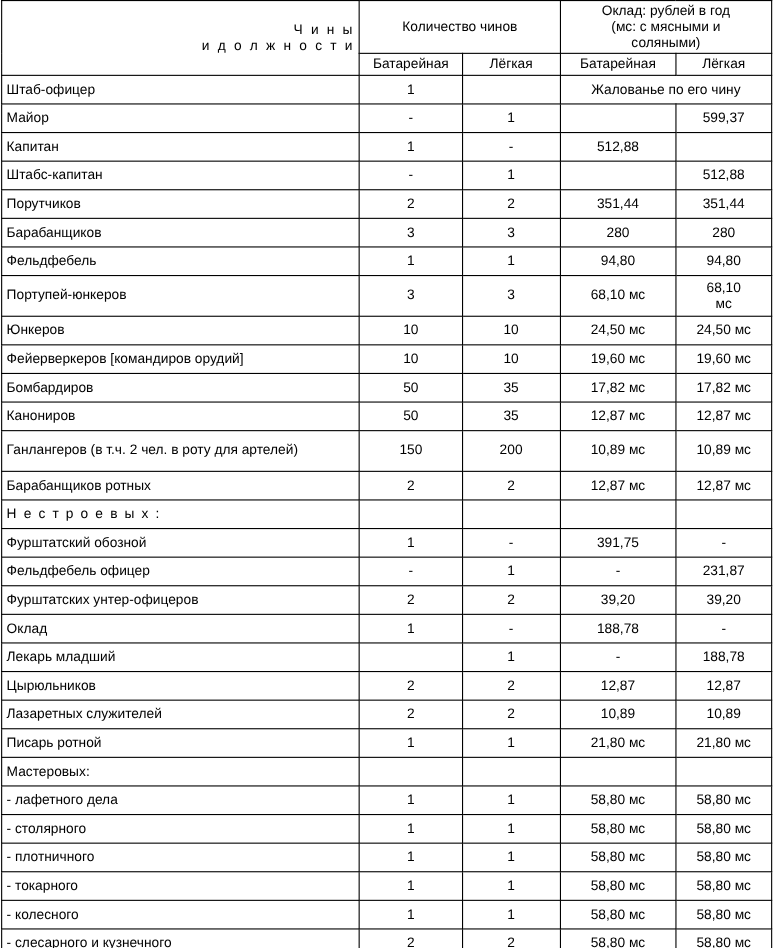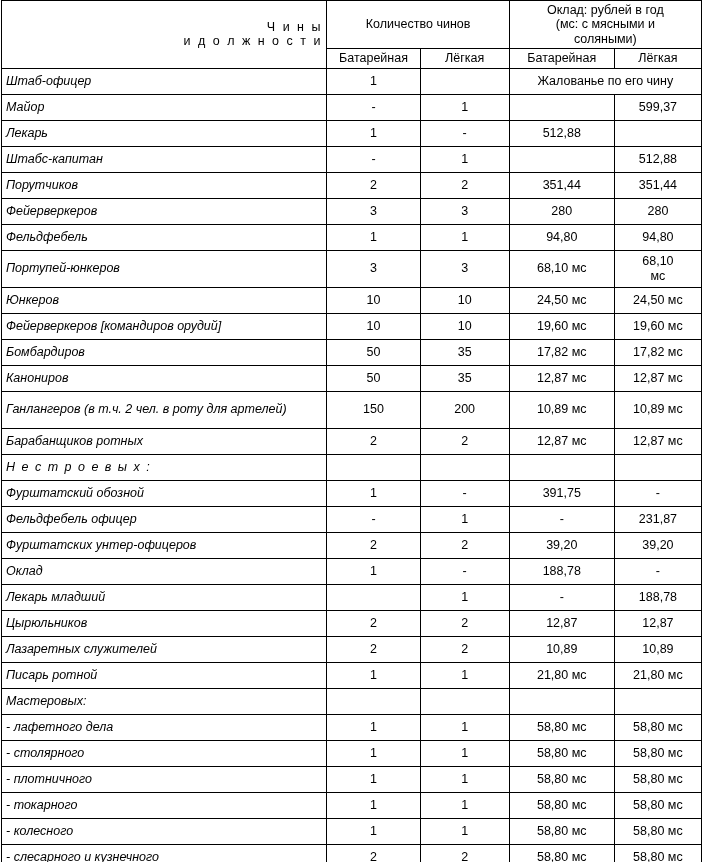--- a/index.html
+++ b/index.html
@@ -60,21 +60,20 @@
   }
   .hdr-sub {
     text-align: center;
     font-size: 12.5px;
     padding: 4px 4px;
   }
   td.rank-cell {
     text-align: left;
     padding-left: 6px;
     height: 21px;
-    font-style: italic;
   }
   td.num-cell {
     text-align: center;
     height: 21px;
   }
   td.wide-note {
     text-align: center;
     margin-left: 20px;
   }
   td.section-label {
@@ -131,42 +130,42 @@
           <td class="wide-note" colspan="2">Жалованье по его чину</td>
         </tr>
         <tr>
           <td class="rank-cell">Майор</td>
           <td class="num-cell">-</td>
           <td class="num-cell">1</td>
           <td class="num-cell"></td>
           <td class="num-cell two-line">599,37</td>
         </tr>
         <tr>
-          <td class="rank-cell">Лекарь</td>
+          <td class="rank-cell">Капитан</td>
           <td class="num-cell">1</td>
           <td class="num-cell">-</td>
           <td class="num-cell">512,88</td>
           <td class="num-cell two-line"></td>
         </tr>
         <tr>
           <td class="rank-cell">Штабс-капитан</td>
           <td class="num-cell">-</td>
           <td class="num-cell">1</td>
           <td class="num-cell"></td>
           <td class="num-cell two-line">512,88</td>
         </tr>
         <tr>
           <td class="rank-cell">Порутчиков</td>
           <td class="num-cell">2</td>
           <td class="num-cell">2</td>
           <td class="num-cell">351,44</td>
           <td class="num-cell two-line">351,44</td>
         </tr>
         <tr>
-          <td class="rank-cell">Фейерверкеров</td>
+          <td class="rank-cell">Барабанщиков</td>
           <td class="num-cell">3</td>
           <td class="num-cell">3</td>
           <td class="num-cell">280</td>
           <td class="num-cell two-line">280</td>
         </tr>
         <tr>
           <td class="rank-cell">Фельдфебель</td>
           <td class="num-cell">1</td>
           <td class="num-cell">1</td>
           <td class="num-cell">94,80</td>

